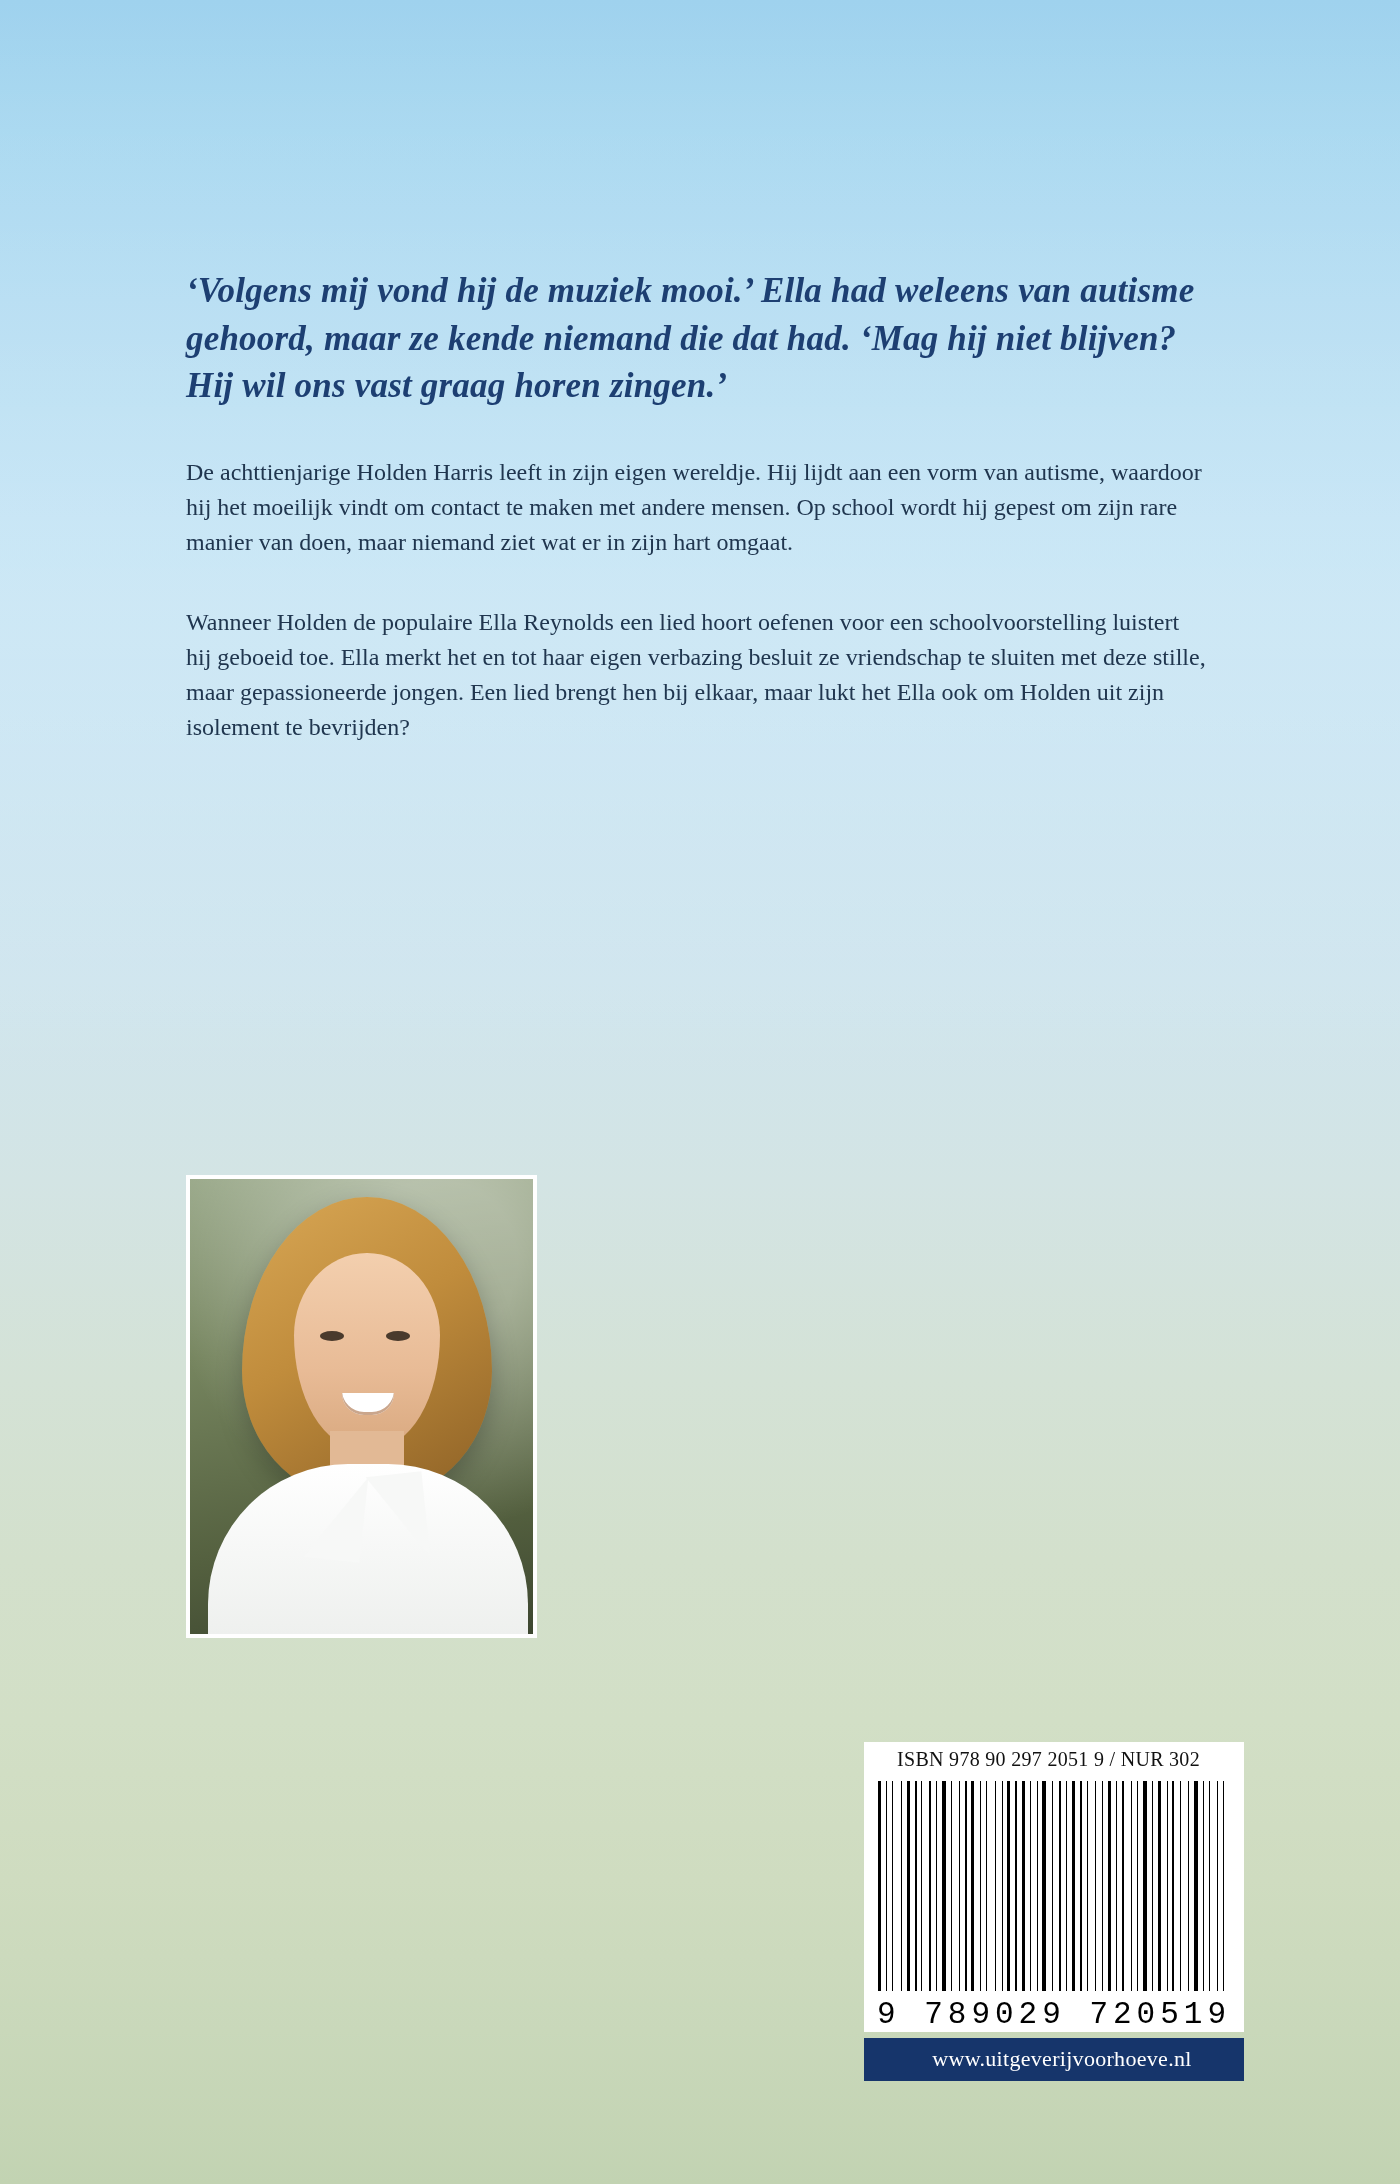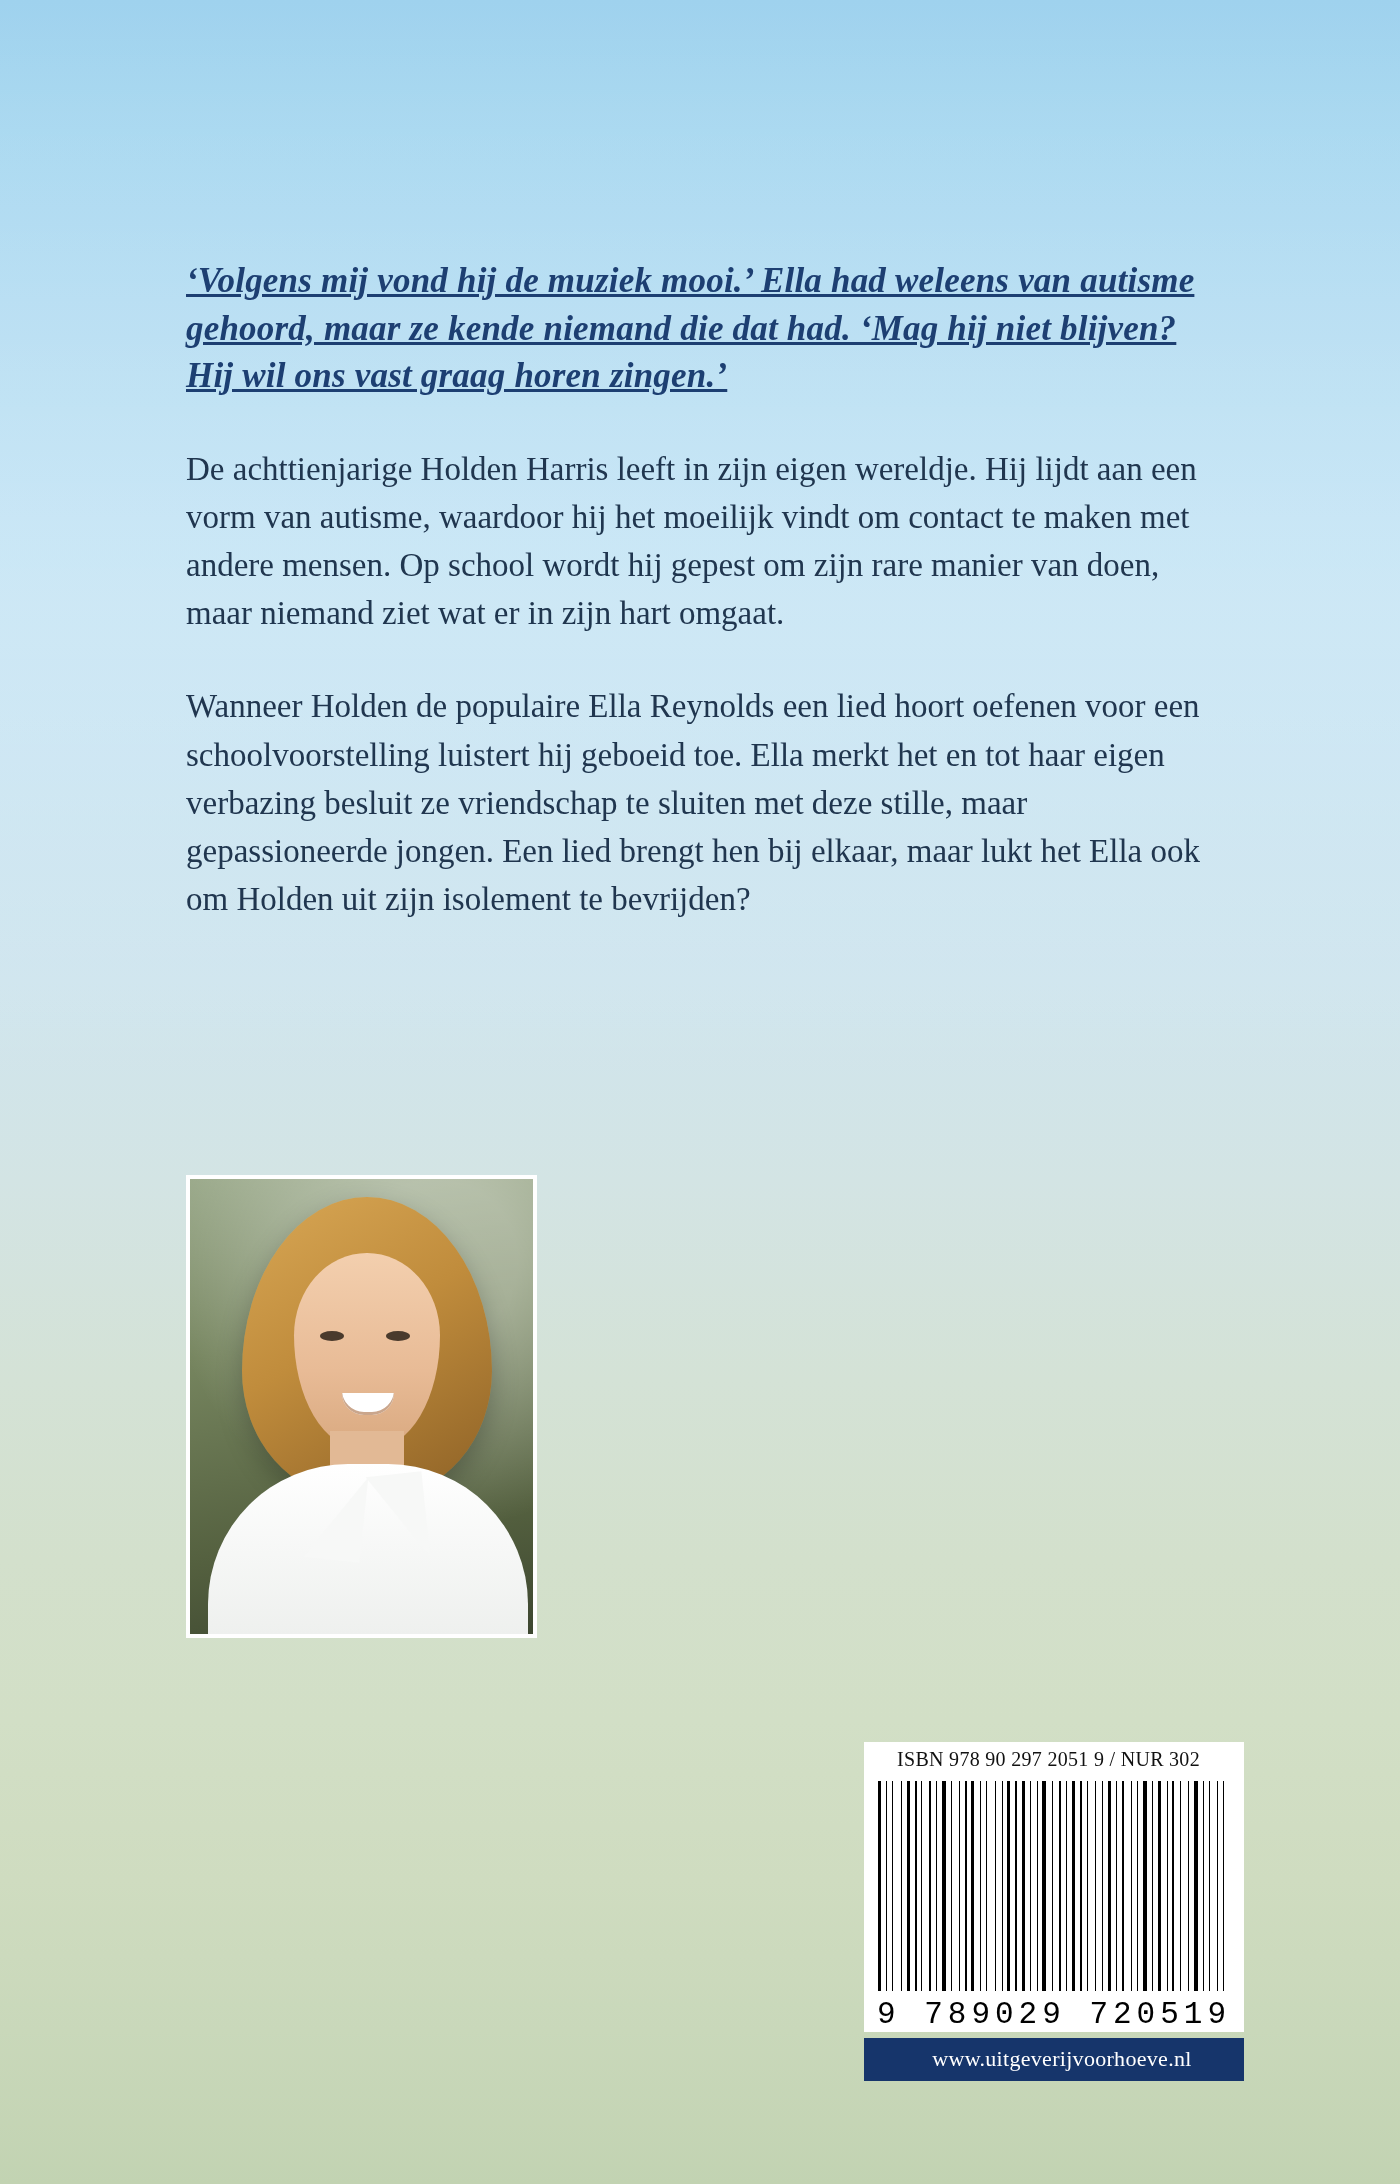--- a/index.html
+++ b/index.html
@@ -50,29 +50,28 @@
   }
 
   .pullquote {
     font-family: "Liberation Serif", serif;
     font-style: italic;
     font-weight: bold;
     color: #1d3f72;
     font-size: 35px;
     line-height: 1.36;
     letter-spacing: 0.2px;
-    margin: 2px 0 45px 0;
+    margin: 12px 0 45px 0;
     width: 1025px;
-    text-decoration: underline;
   }
 
   .body-par {
     font-family: "Liberation Serif", serif;
     color: #20364f;
-    font-size: 33px;
+    font-size: 24px;
     line-height: 1.46;
     margin: 0 0 45px 0;
     width: 1020px;
   }
 
   .author-block {
     position: absolute;
     left: 186px;
     top: 1175px;
     width: 1060px;

